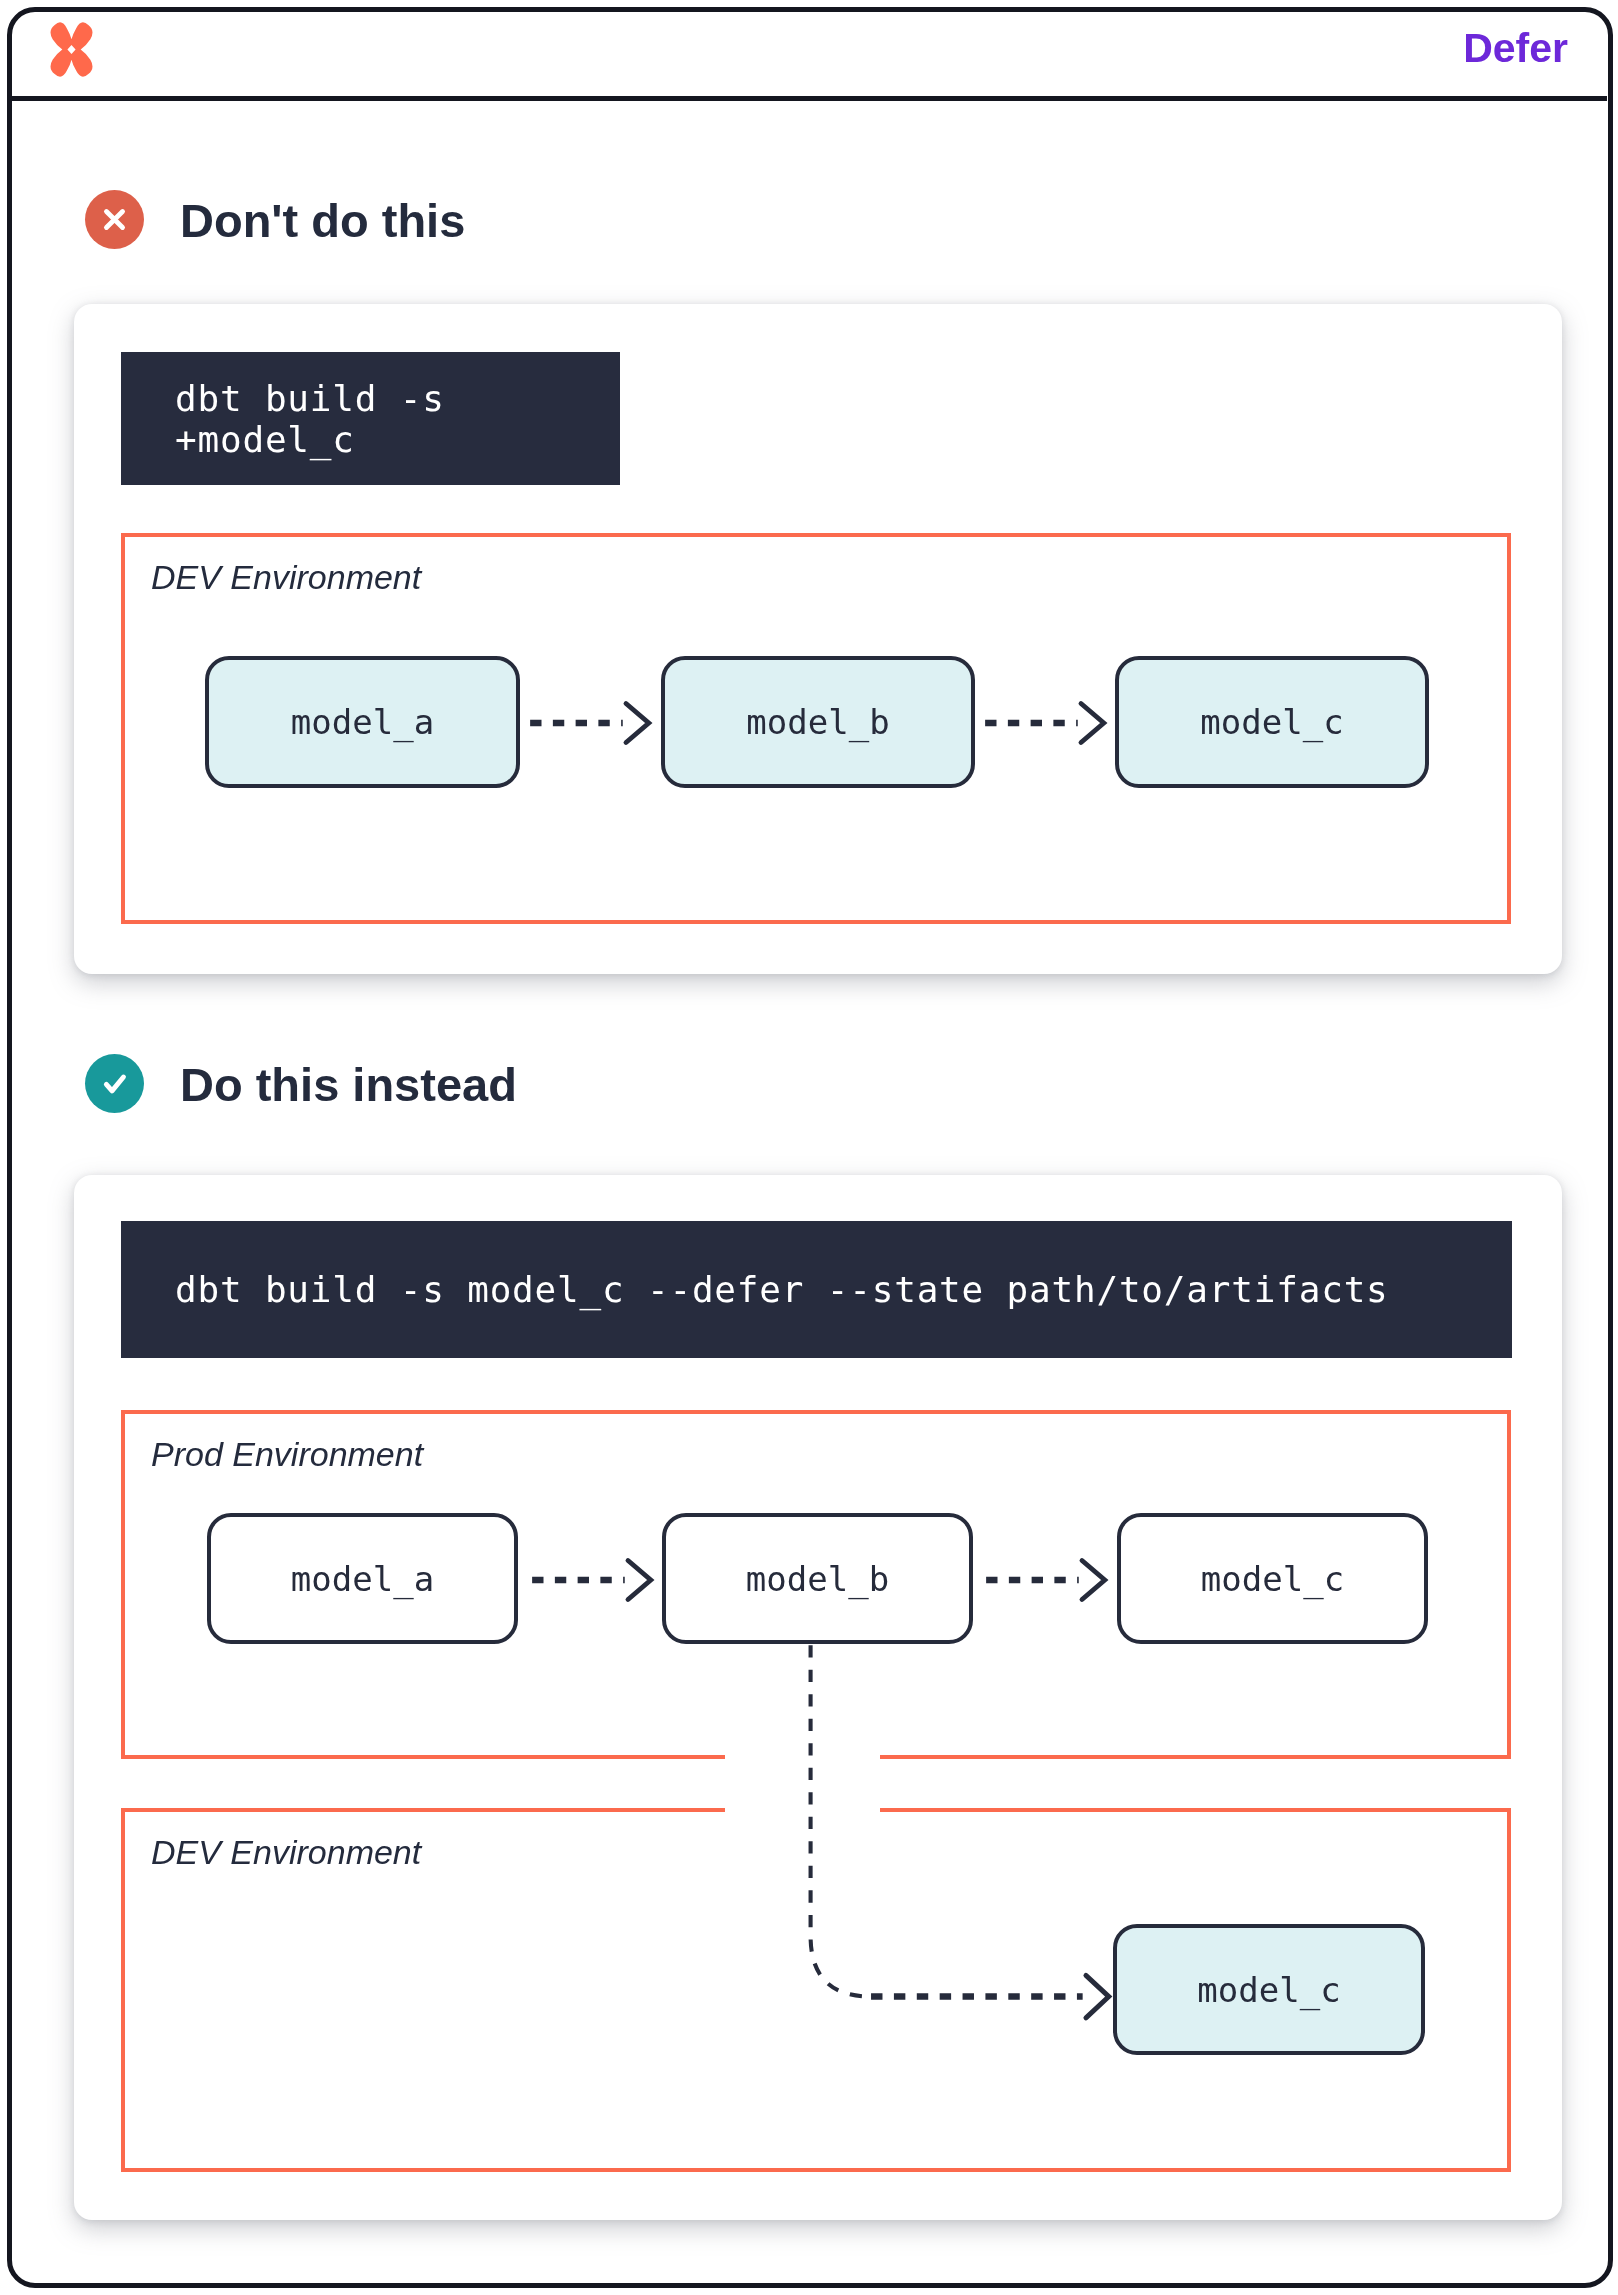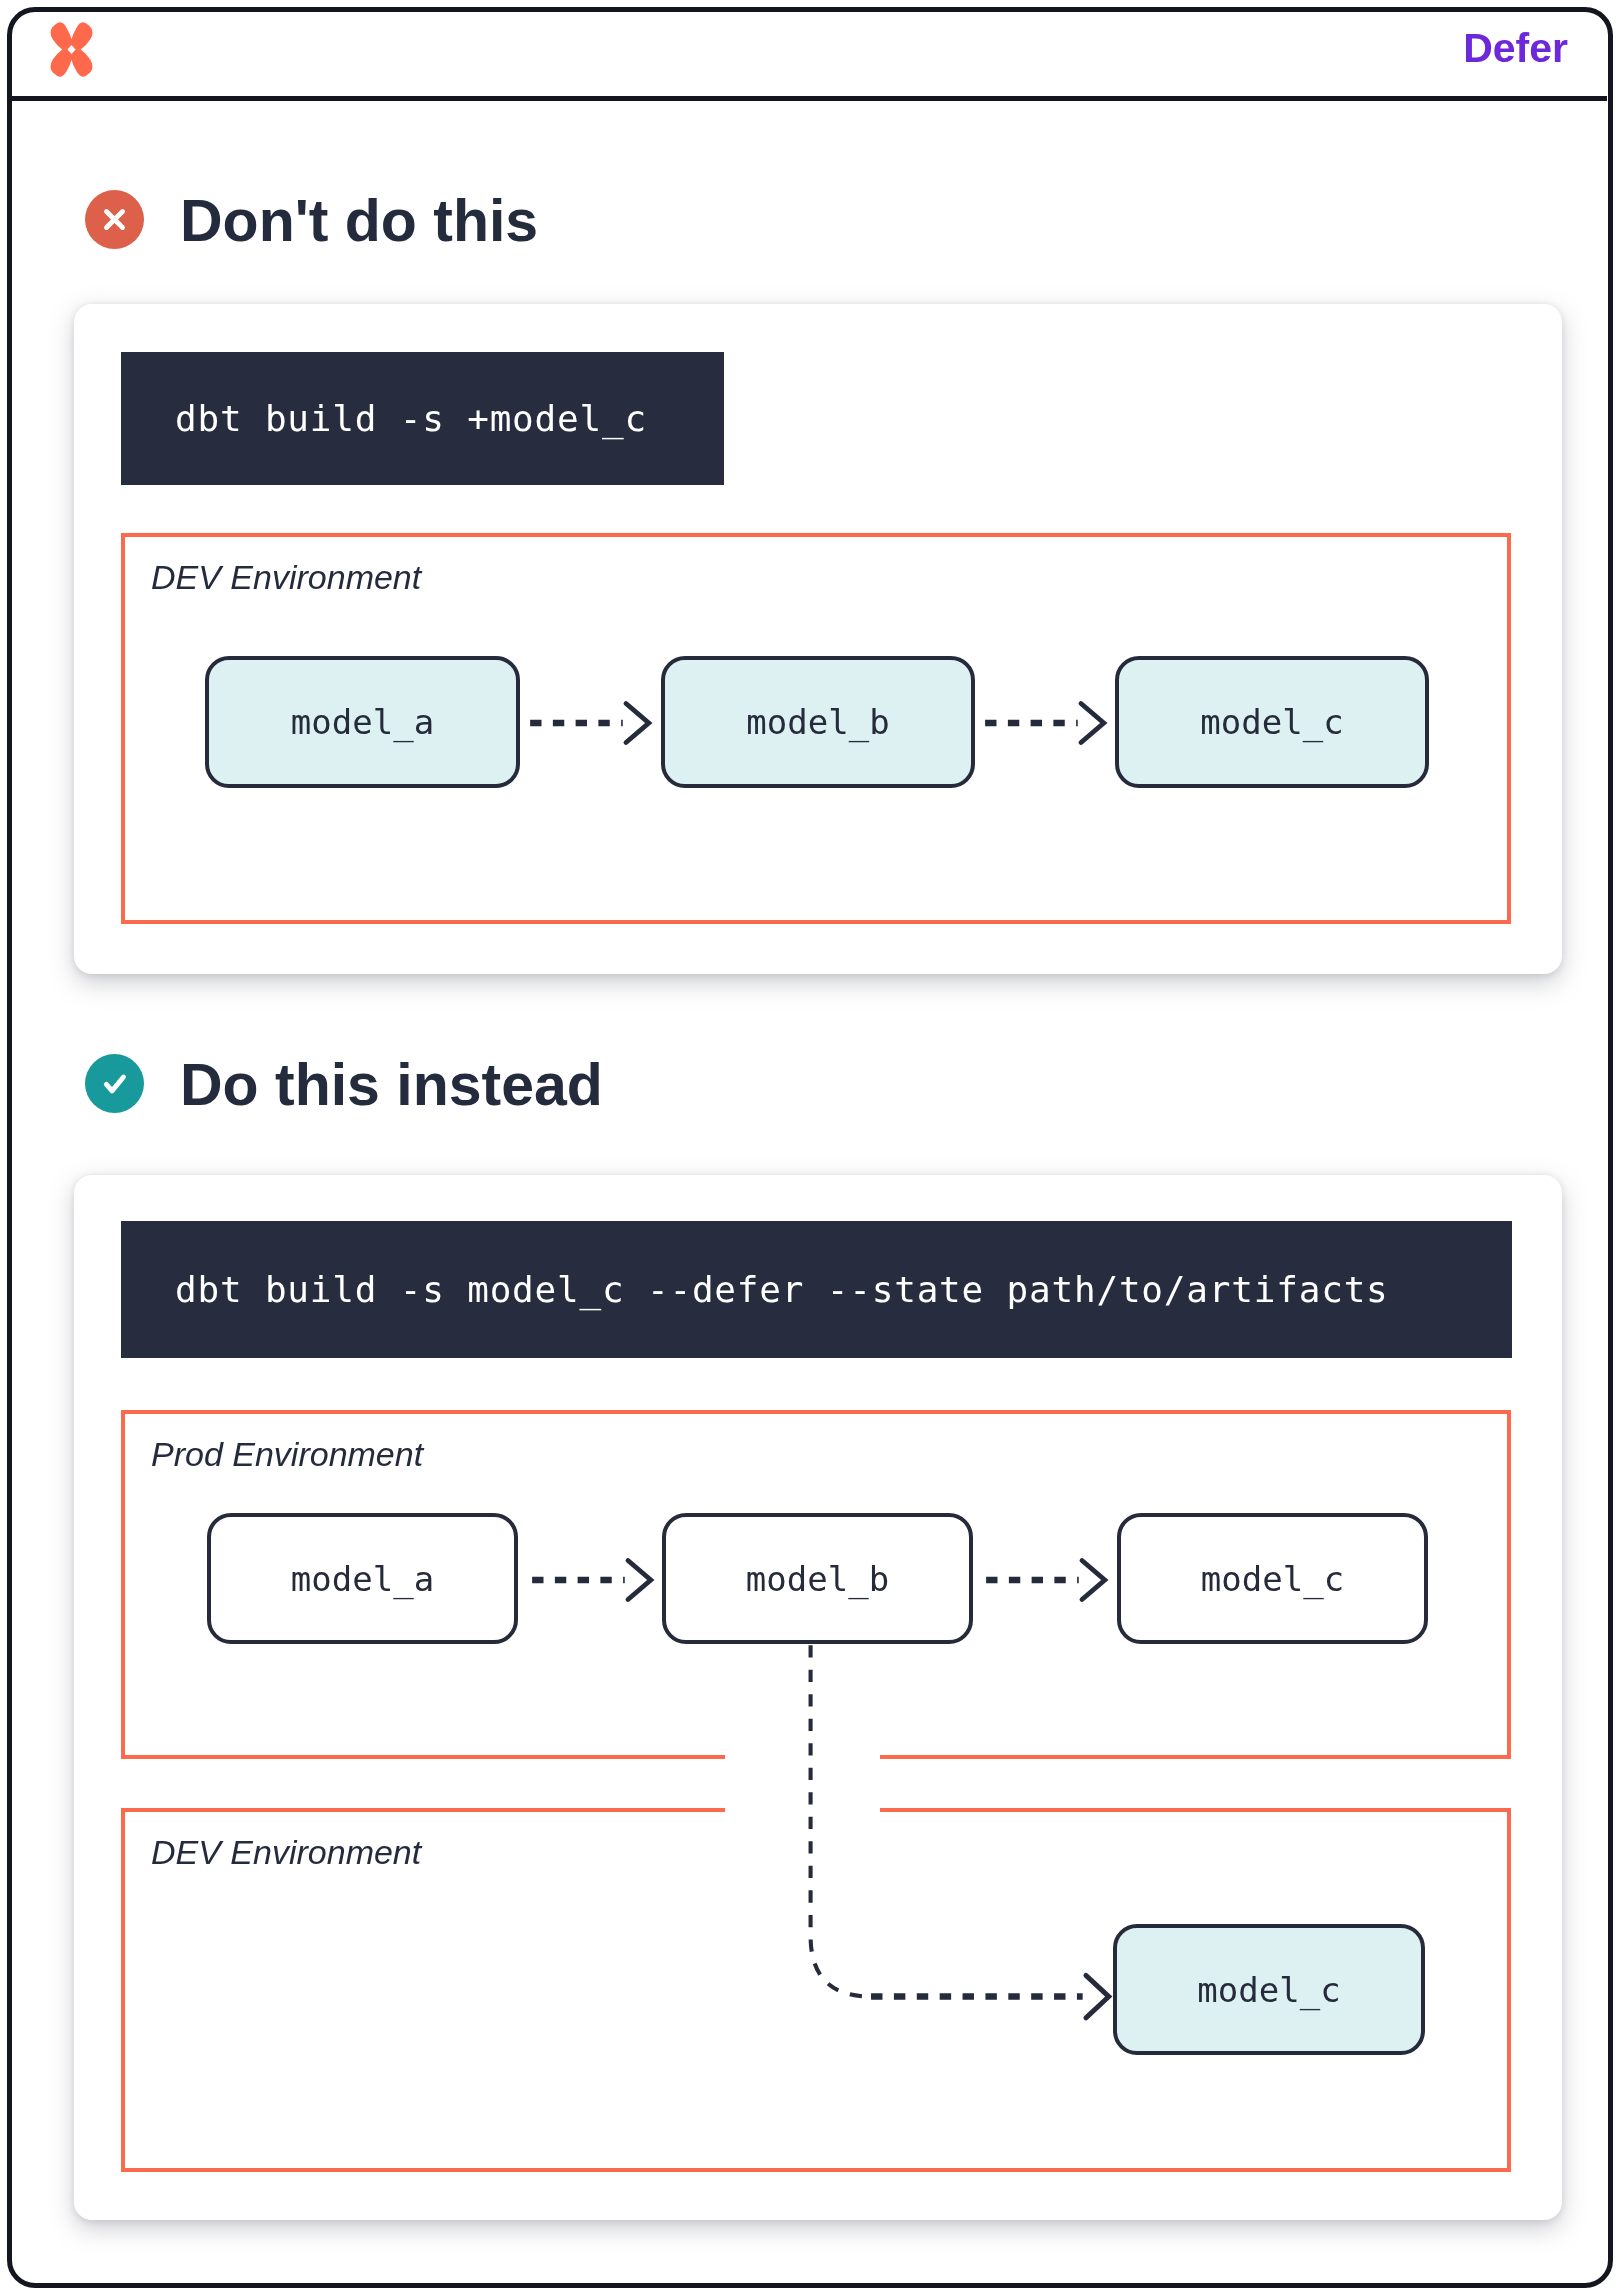--- a/index.html
+++ b/index.html
@@ -14,21 +14,21 @@
 
   .frame{position:absolute;left:6.5px;top:6.5px;width:1606px;height:2281px;
          border:5.7px solid var(--frame);border-radius:28px;background:#fff;}
   .header-divider{position:absolute;left:11.4px;top:96px;width:1596px;height:4.9px;background:var(--frame);}
   .logo{position:absolute;left:46px;top:21px;width:51px;height:57px;}
   .header-title{position:absolute;right:51px;top:24.5px;font-size:41px;font-weight:700;color:#6d28d9;}
 
   .badge{position:absolute;width:59px;height:59px;border-radius:50%;display:flex;align-items:center;justify-content:center;}
   .badge.x{background:var(--dont_badge);}
   .badge.check{background:var(--do_badge);}
-  .section-heading{position:absolute;font-size:59px;font-weight:700;color:var(--heading);line-height:56px;}
+  .section-heading{position:absolute;font-size:47px;font-weight:700;color:var(--heading);line-height:56px;}
 
   .card{position:absolute;left:74px;width:1488px;background:#fff;border-radius:18px;
         box-shadow:0 8.2px 24.5px rgba(125,130,140,.38),0 1.6px 6.5px rgba(125,130,140,.20);}
 
   .code-block{position:absolute;background:var(--code_bg);display:flex;align-items:center;
         font-family:"DejaVu Sans Mono",monospace;font-size:36px;color:#fff;padding-left:54px;letter-spacing:0.8px;}
 
   .env-box{position:absolute;border:4.1px solid var(--orange);background:transparent;}
   .env-label{position:absolute;left:26px;top:21px;font-size:34px;font-weight:400;font-style:italic;color:var(--heading);}
 
@@ -60,21 +60,21 @@
 
   <div class="badge x" style="left:85px;top:190px;">
     <svg width="29" height="29" viewBox="0 0 36 36">
       <path d="M8 8 L28 28 M28 8 L8 28" stroke="#fff" stroke-width="6" stroke-linecap="round" fill="none"></path>
     </svg>
   </div>
   <div class="section-heading" style="left:180px;top:193px;">Don't do this</div>
 
   <div class="card" style="top:304px;height:670px;"></div>
 
-  <div class="code-block" style="left:121px;top:352px;width:603px;height:133px;">dbt build -s +model_c</div>
+  <div class="code-block" style="left:121px;top:352px;width:499px;height:133px;">dbt build -s +model_c</div>
 
   <div class="env-box" style="left:121px;top:533px;width:1390px;height:391px;">
     <div class="env-label">DEV Environment</div>
   </div>
 
   <div class="model-box teal" style="left:205px;top:656px;width:315px;height:132px;">
     <span>model_a</span>
   </div>
   <div class="model-box teal" style="left:661px;top:656px;width:314px;height:132px;">
     <span>model_b</span>

